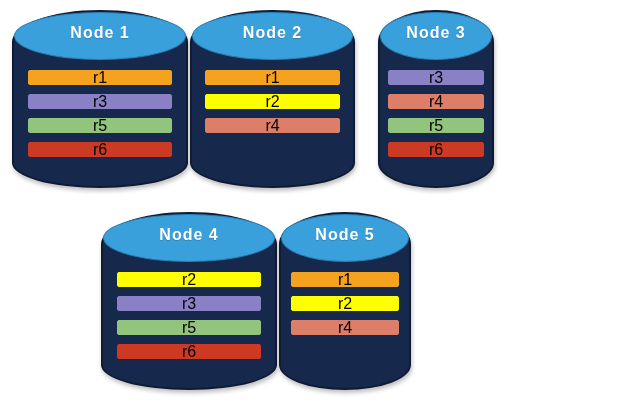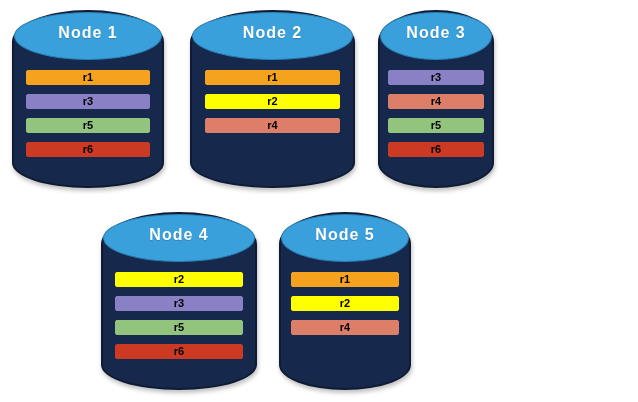--- a/index.html
+++ b/index.html
@@ -76,31 +76,31 @@
     gap: 9px;
   }
   .replica-bar {
     width: 82%;
     height: 15px;
     border-radius: 2px;
     box-sizing: border-box;
     display: flex;
     align-items: center;
     justify-content: center;
-    font-size: 11px;
-    font-weight: bold;
+    font-size: 16px;
+    font-weight: normal;
     color: #000000;
     line-height: 1;
   }
 
   
-  #node-1 { left: 12px;  top: 10px;  width: 152px; height: 178px; }
+  #node-1 { left: 12px;  top: 10px;  width: 176px; height: 178px; }
   #node-2 { left: 190px; top: 10px;  width: 165px; height: 178px; }
   #node-3 { left: 368px; top: 10px;  width: 116px; height: 178px; margin-left: 10px; }
-  #node-4 { left: 101px; top: 212px; width: 156px; height: 178px; }
+  #node-4 { left: 101px; top: 212px; width: 176px; height: 178px; }
   #node-5 { left: 279px; top: 212px; width: 132px; height: 178px; }
 </style>
 </head>
 <body>
 
 <div id="diagram">
     <div class="node" id="node-1">
       <div class="cyl-body" style="background: rgb(22, 41, 77); border-color: rgb(14, 27, 51);"></div>
       <div class="cyl-top" style="background: rgb(58, 160, 220);"></div>
       <div class="node-title" style="color: rgb(255, 255, 255);">Node  1</div>

